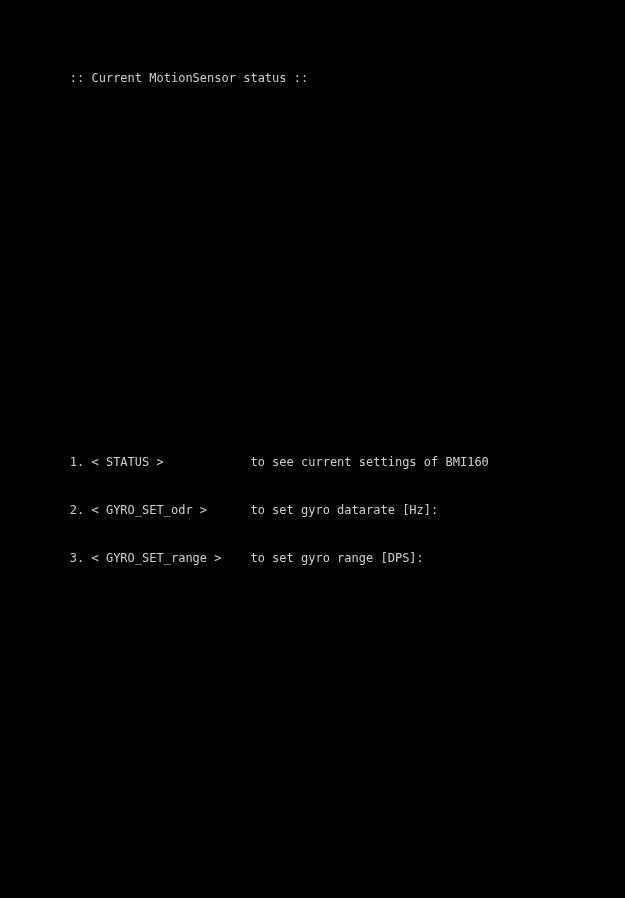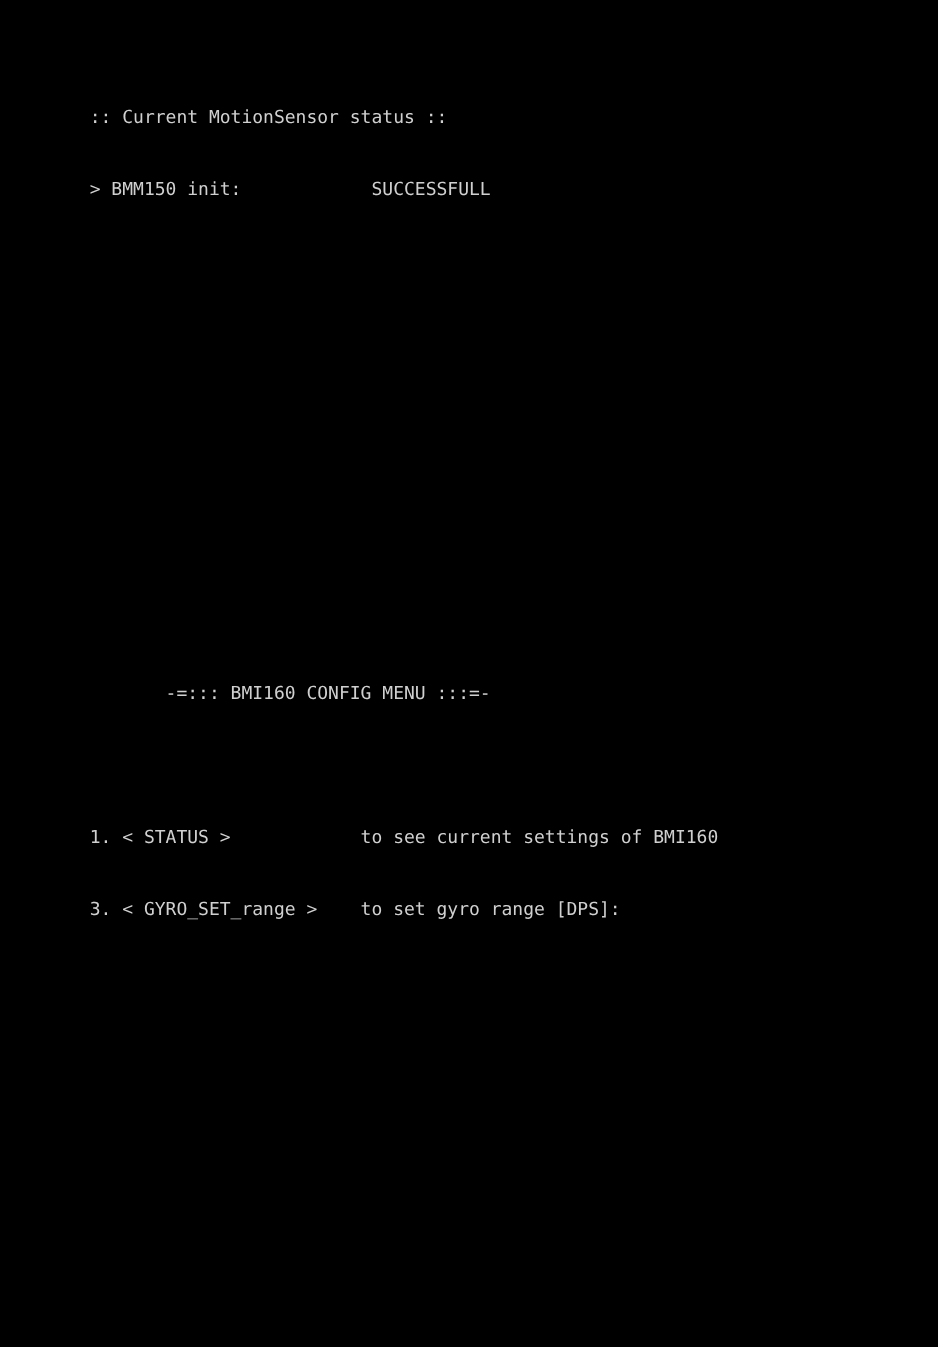--- a/index.html
+++ b/index.html
@@ -13,21 +13,21 @@
   }
   #terminal {
     width: 513px;
     height: 898px;
     background: #000000;
     color: #d0d0d0;
     font-family: "DejaVu Sans Mono", "Liberation Mono", monospace;
     font-size: 12px;
     line-height: 16px;
     letter-spacing: 0px;
-    padding: 6px 0 0 2px;
+    padding: 6px 0 0 12px;
     box-sizing: border-box;
     overflow: hidden;
     white-space: pre;
   }
   .line {
     white-space: pre;
     height: 16px;
     line-height: 16px;
     font-family: "DejaVu Sans Mono", "Liberation Mono", monospace;
     font-size: 12px;
@@ -36,34 +36,33 @@
   }
   .blank { height: 16px; line-height: 16px; display: block; }
 </style>
 </head>
 <body>
 
 <div id="terminal">
 
   
   <span class="line">        :: Current MotionSensor status ::</span>
-  <span class="line">        &gt; BMM150 init:            SUCCESSFULL</span>
 
   <span class="blank"> </span>
   <span class="blank"> </span>
 
   
 
   <span class="blank"> </span>
   <span class="blank"> </span>
 
   
-  <span class="line">               -=::: BMI160 CONFIG MENU :::=-</span>
   <span class="blank"> </span>
   <span class="line">        1. &lt; STATUS &gt;            to see current settings of BMI160</span>
+  <span class="line">        2. &lt; GYRO_SET_odr &gt;      to set gyro datarate [Hz]:</span>
   <span class="line">        3. &lt; GYRO_SET_range &gt;    to set gyro range [DPS]:</span>
   
   
   
   
   
   
   
   
   

